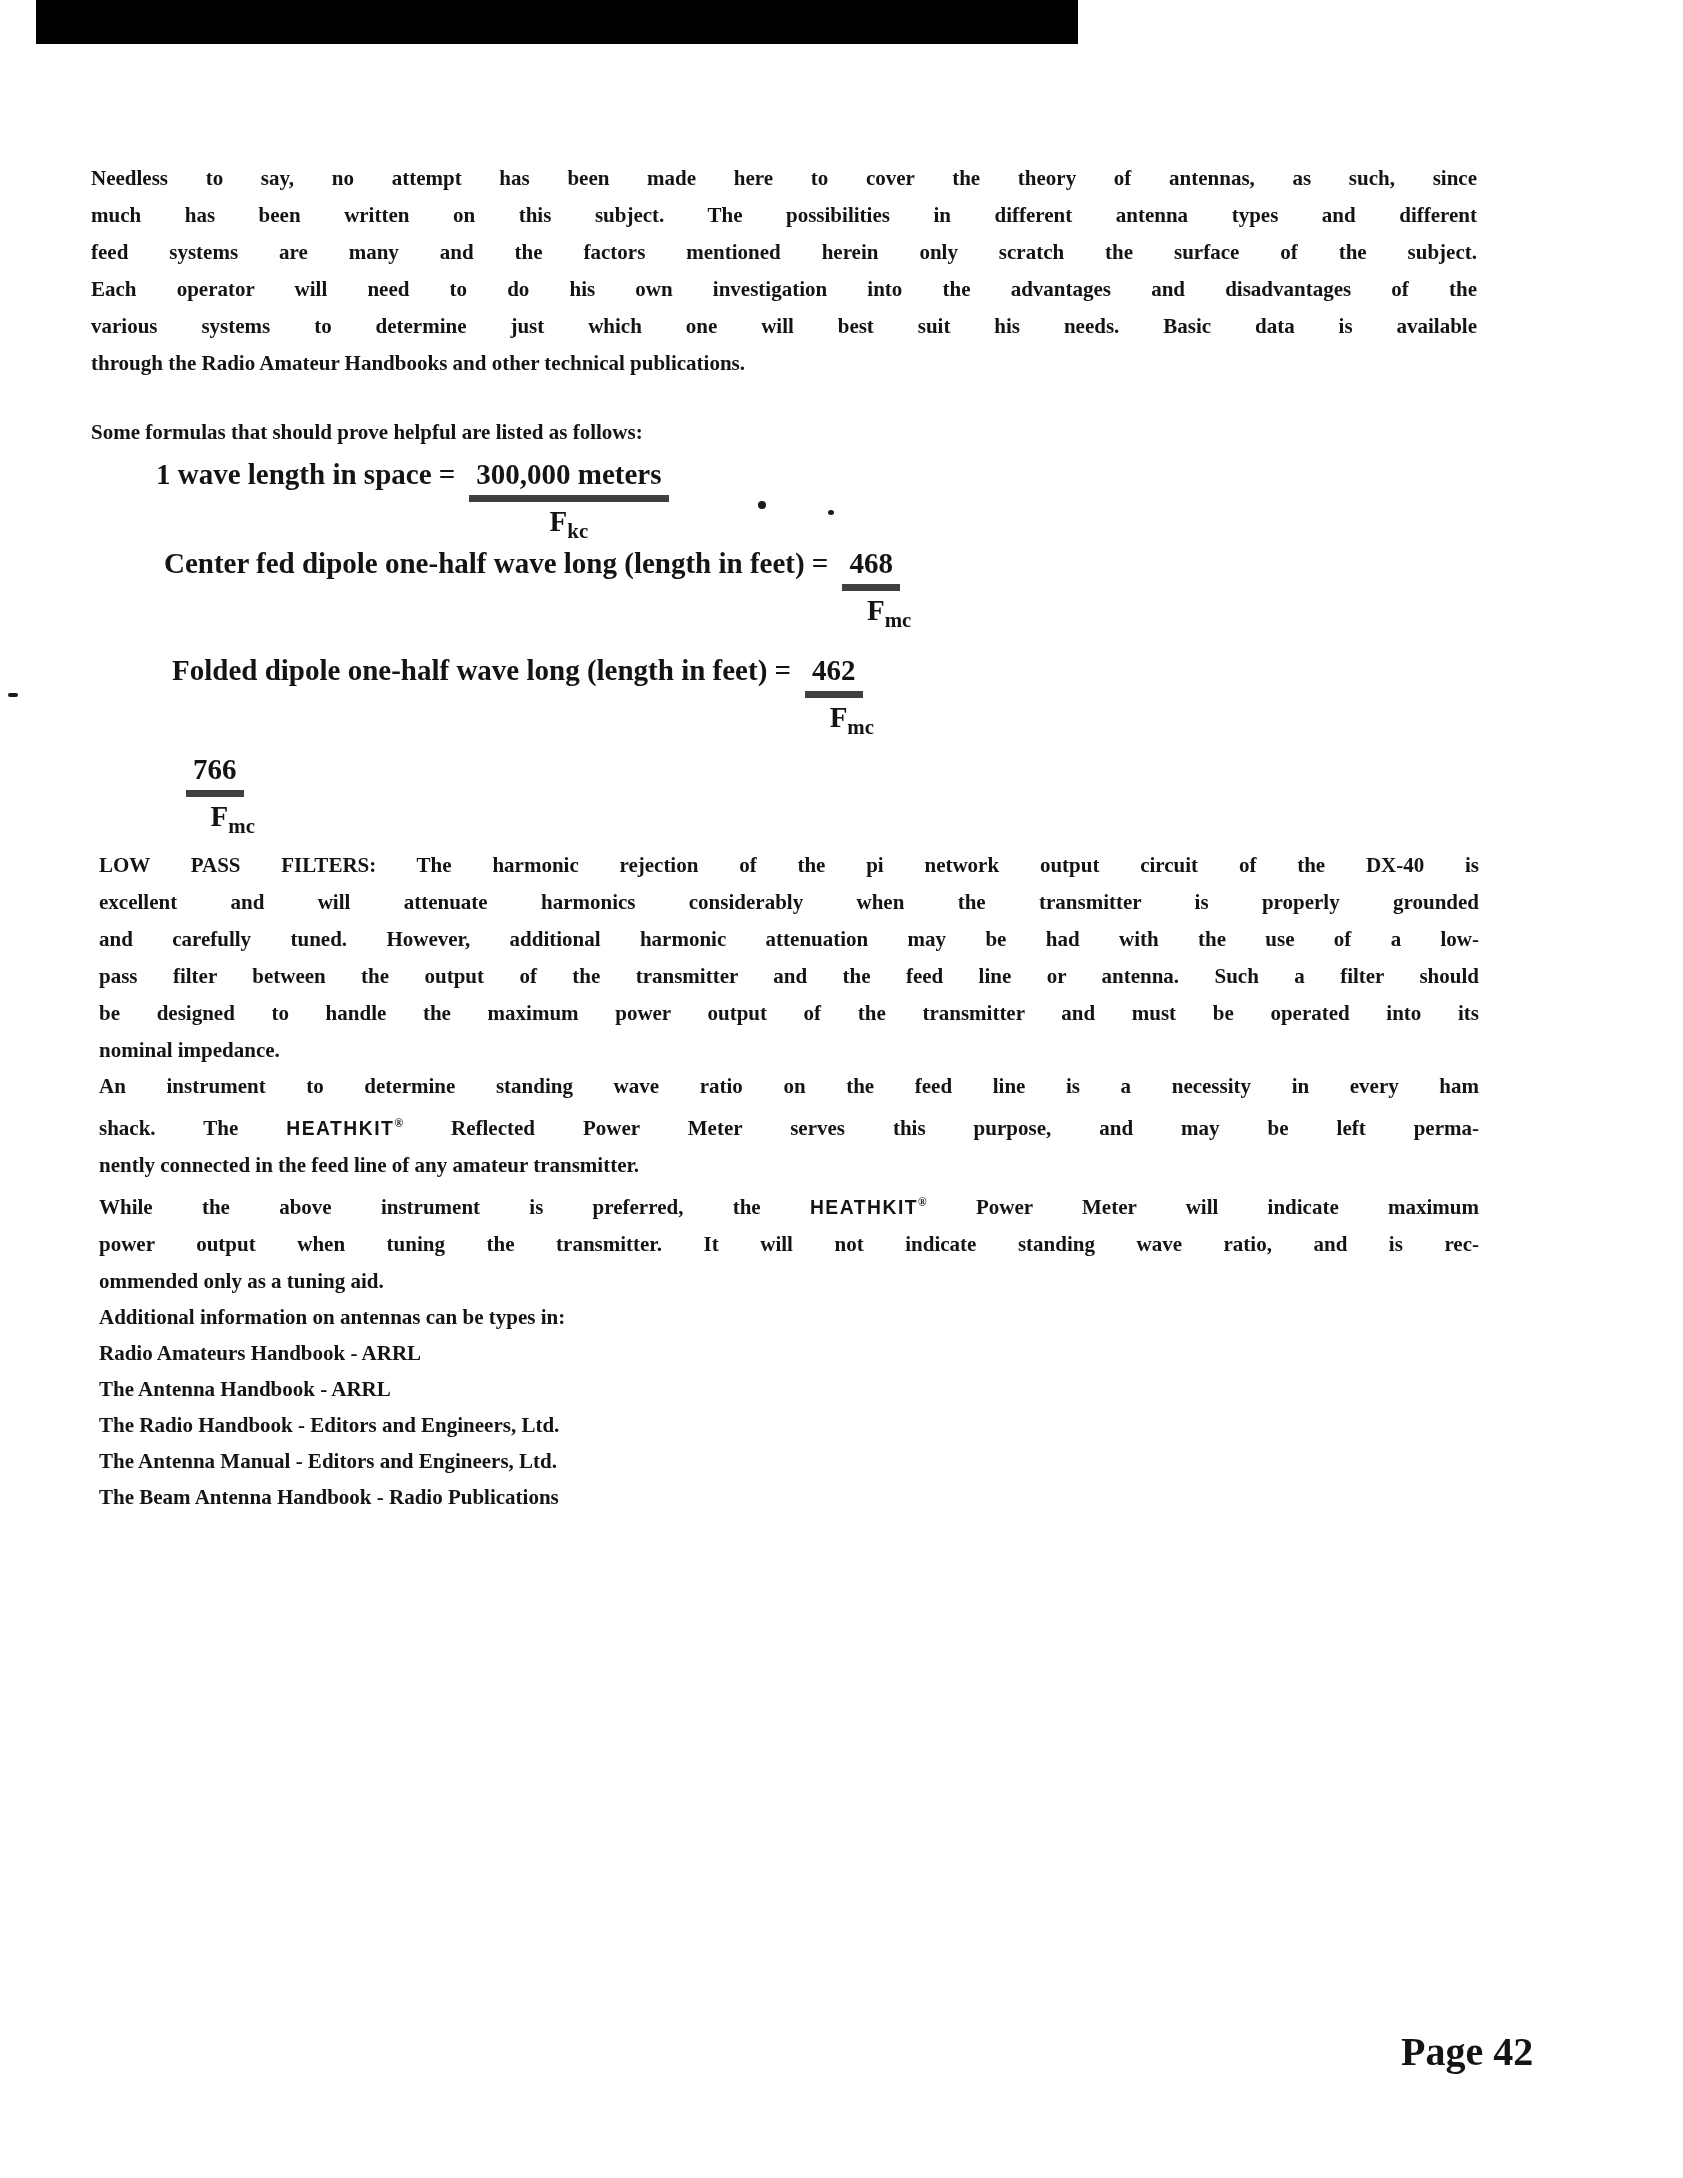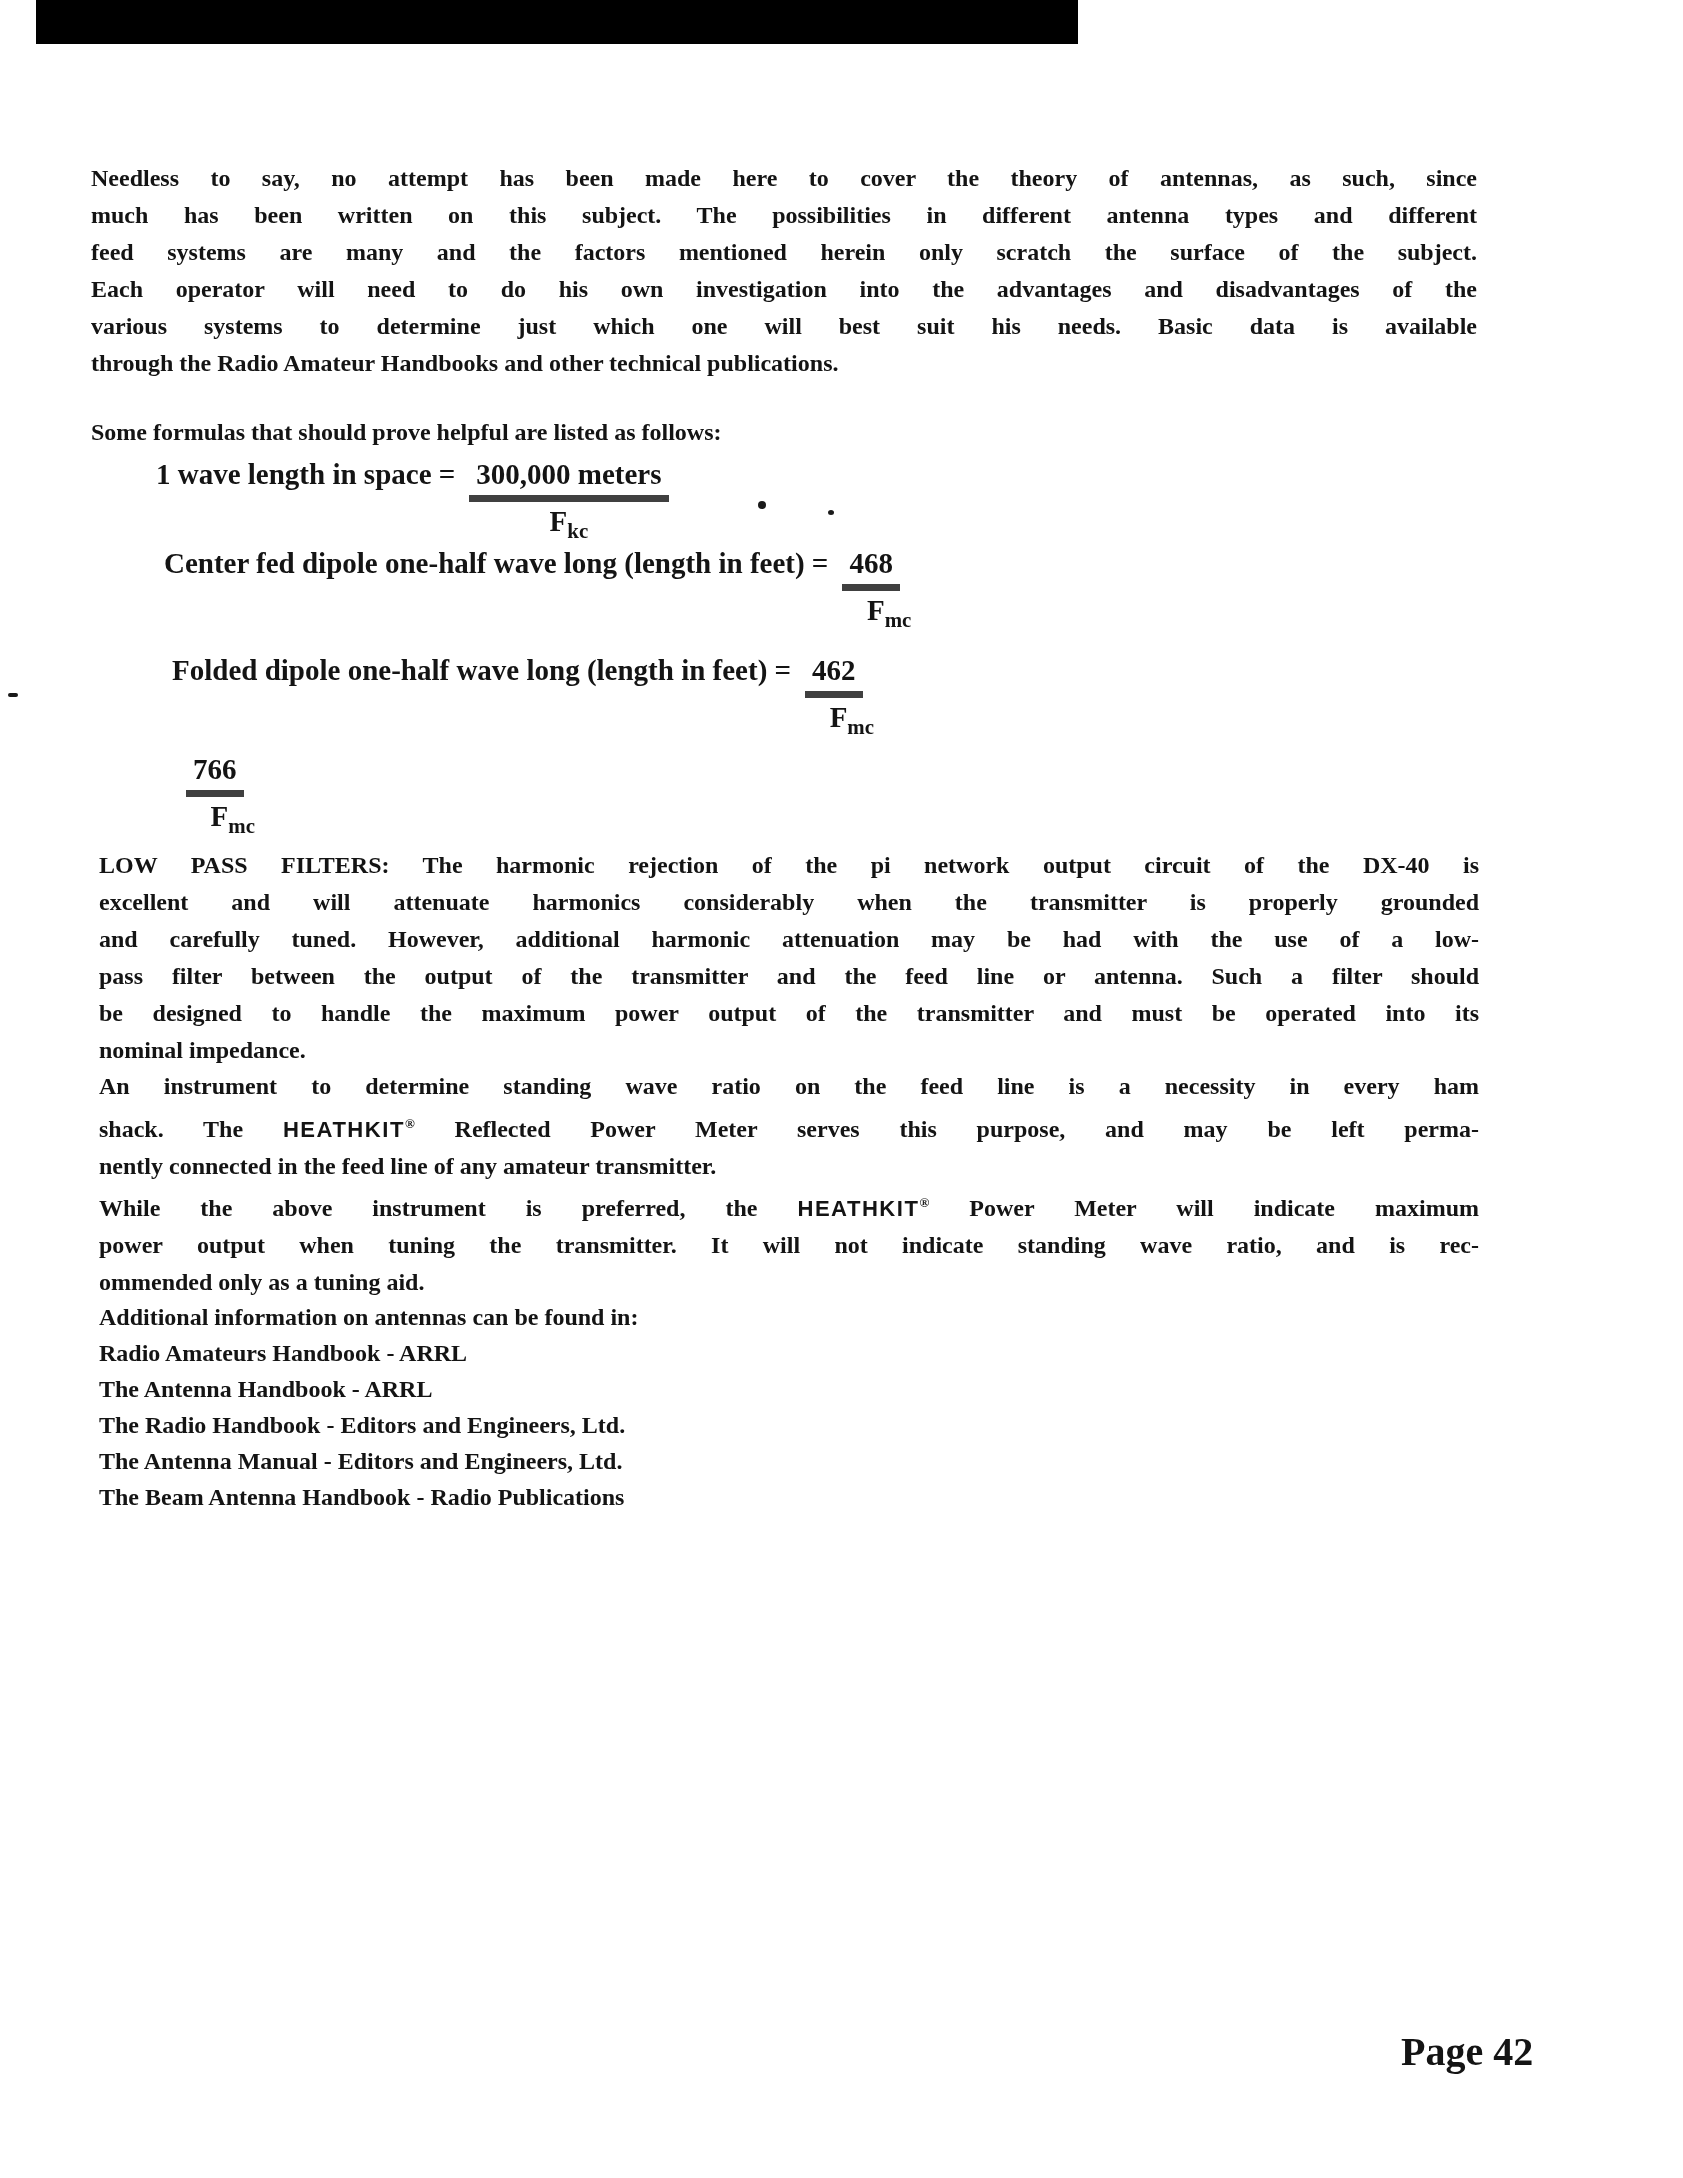--- a/index.html
+++ b/index.html
@@ -14,21 +14,21 @@
     overflow: hidden;
   }
   .top-bar {
     position: absolute;
     left: 36px; top: 0;
     width: 1042px; height: 44px;
     background: #000000;
   }
   .block { position: absolute; }
   .line {
-    font-size: 24px;
+    font-size: 21px;
     line-height: 37px;
     white-space: normal;
   }
   .j {
     text-align: justify;
     text-align-last: justify;
   }
   .refs .line { line-height: 36px; }
   .formula {
     position: absolute;
@@ -139,21 +139,21 @@
     <div class="line">nently connected in the feed line of any amateur transmitter.</div>
   </div>
 
   <div class="block" style="left:99px; top:1184px; width:1380px;">
     <div class="line j"><span>While the above instrument is preferred, the </span><span class="brand">HEATHKIT</span><sup class="reg">®</sup><span> Power Meter will indicate maximum</span></div>
     <div class="line j">power output when tuning the transmitter. It will not indicate standing wave ratio, and is rec-</div>
     <div class="line">ommended only as a tuning aid.</div>
   </div>
 
   <div class="block refs" style="left:99px; top:1299px; width:1380px;">
-    <div class="line">Additional information on antennas can be found in:</div>
+    <div class="line">Additional information on antennas can be types in:</div>
     <div class="line">Radio Amateurs Handbook - ARRL</div>
     <div class="line">The Antenna Handbook - ARRL</div>
     <div class="line">The Radio Handbook - Editors and Engineers, Ltd.</div>
     <div class="line">The Antenna Manual - Editors and Engineers, Ltd.</div>
     <div class="line">The Beam Antenna Handbook - Radio Publications</div>
   </div>
 
   <div class="pagenum">Page 42</div>
 
 </div>

